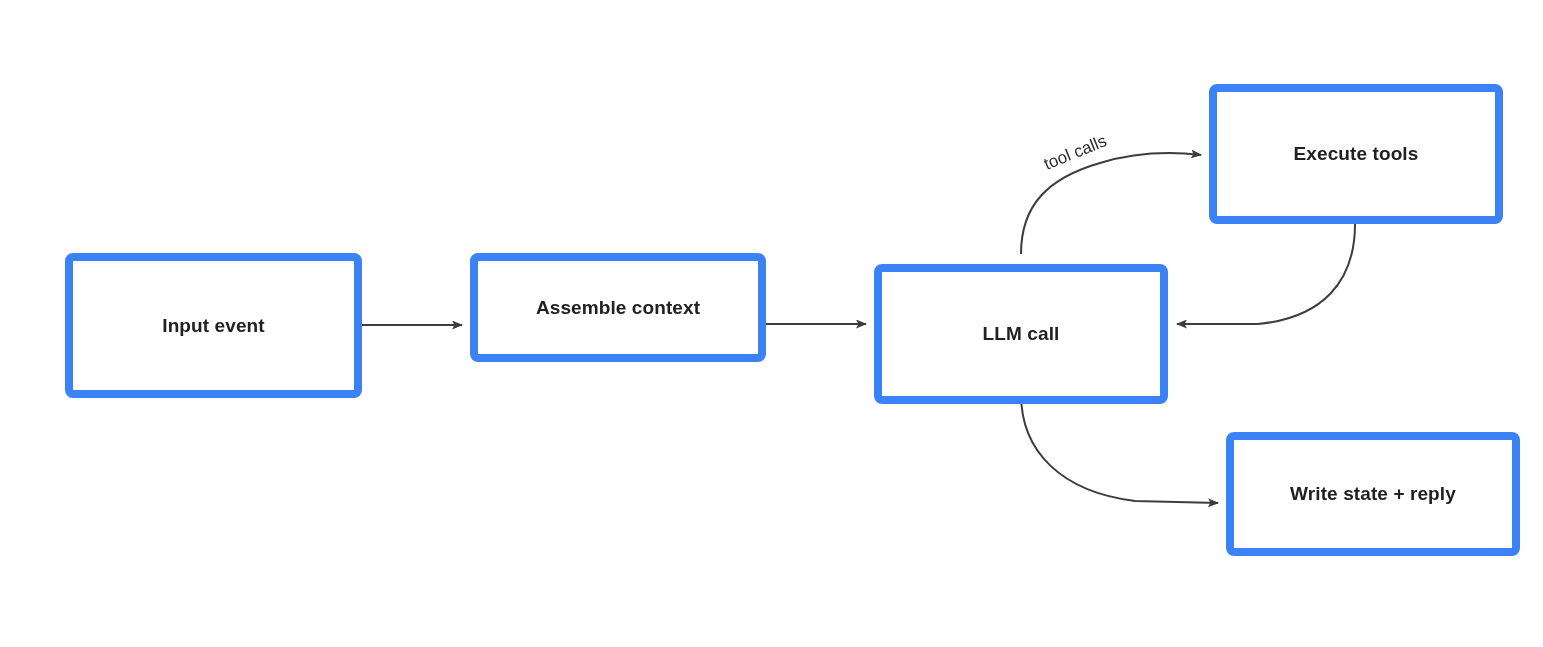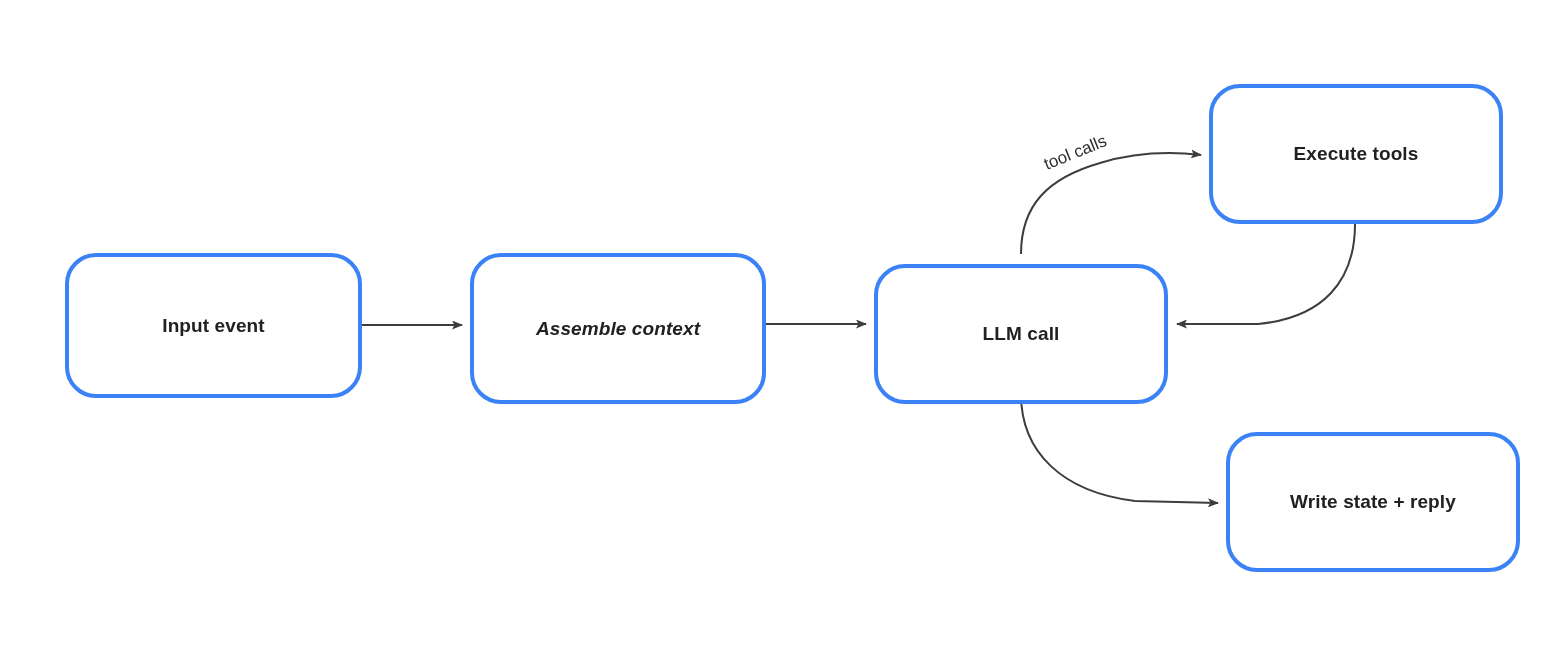--- a/index.html
+++ b/index.html
@@ -23,22 +23,22 @@
   #edge-layer {
     position: absolute;
     left: 0;
     top: 0;
     width: 1543px;
     height: 647px;
   }
   .node {
     position: absolute;
     box-sizing: border-box;
-    border: 4px solid #3b82f6;
-    border-radius: 31px;
+    border: 8px solid #3b82f6;
+    border-radius: 8px;
     background: #ffffff;
     display: flex;
     flex-direction: column;
     align-items: center;
     justify-content: center;
     text-align: center;
     color: #1c1c1c;
   }
   .node-title {
     font-size: 19px;
@@ -85,29 +85,29 @@
 
     <path d="M 1021 394 C 1021 452, 1062 492, 1135 501 L 1218 503" fill="none" stroke="#3d3d3d" stroke-width="2" marker-end="url(#arrowhead)"></path>
   </svg>
 
   <div class="edge-label" style="left: 1036px; top: 157px; transform: rotate(-22deg); transform-origin: left top;">tool calls</div>
 
   <div class="node" style="left: 65px; top: 253px; width: 297px; height: 145px;">
     <div class="node-title">Input event</div>
   </div>
 
-  <div class="node" style="left: 470px; top: 253px; width: 296px; height: 151px; font-style: italic;">
+  <div class="node" style="left: 470px; top: 253px; width: 296px; height: 109px;">
     <div class="node-title">Assemble context</div>
   </div>
 
   <div class="node" style="left: 874px; top: 264px; width: 294px; height: 140px;">
     <div class="node-title">LLM call</div>
   </div>
 
   <div class="node" style="left: 1209px; top: 84px; width: 294px; height: 140px;">
     <div class="node-title">Execute tools</div>
   </div>
 
-  <div class="node" style="left: 1226px; top: 432px; width: 294px; height: 140px;">
+  <div class="node" style="left: 1226px; top: 432px; width: 294px; height: 124px;">
     <div class="node-title">Write state + reply</div>
   </div>
 
 </div>
 
 </body></html>

